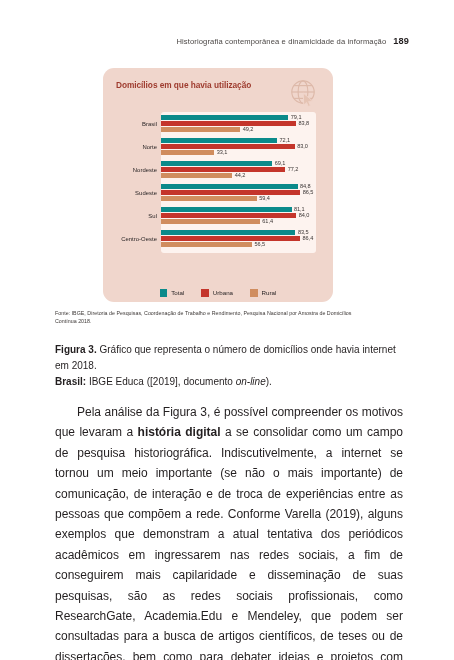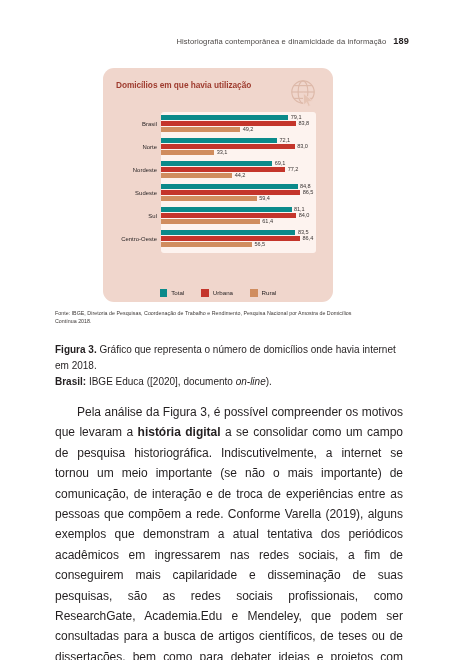--- a/index.html
+++ b/index.html
@@ -361,18 +361,18 @@
       </div>
     </div>
 </div>
 
 <div class="source-note">Fonte: IBGE, Diretoria de Pesquisas, Coordenação de Trabalho e Rendimento, Pesquisa Nacional por Amostra de Domicílios Contínua 2018.</div>
 
 <div class="figure-caption">
   <b>Figura 3.</b>
   <span>Gráfico que representa o número de domicílios onde havia internet em 2018.</span><br>
   <b>Brasil:</b>
-  <span>IBGE Educa ([2020], documento </span><i>on-line</i><span>).</span>
+  <span>IBGE Educa ([2019], documento </span><i>on-line</i><span>).</span>
 </div>
 
 <p class="body-text">
   <span>Pela análise da Figura 3, é possível compreender os motivos que levaram a </span><b>história digital</b><span> a se consolidar como um campo de pesquisa historiográfica. Indiscutivelmente, a internet se tornou um meio importante (se não o mais importante) de comunicação, de interação e de troca de experiências entre as pessoas que compõem a rede. Conforme Varella (2019), alguns exemplos que demonstram a atual tentativa dos periódicos acadêmicos em ingressarem nas redes sociais, a fim de conseguirem mais capilaridade e disseminação de suas pesquisas, são as redes sociais profissionais, como ResearchGate, Academia.Edu e Mendeley, que podem ser consultadas para a busca de artigos científicos, de teses ou de dissertações, bem como para debater ideias e projetos com outros colegas da rede.</span>
 </p>
 
 </body></html>

